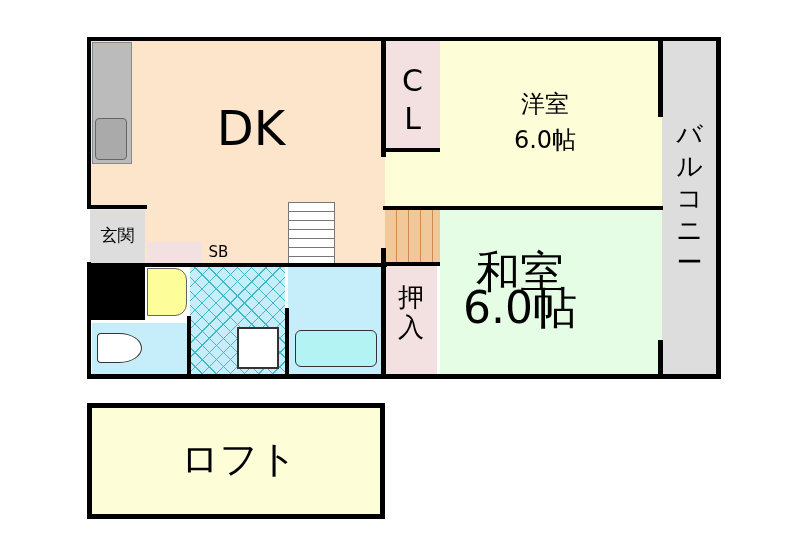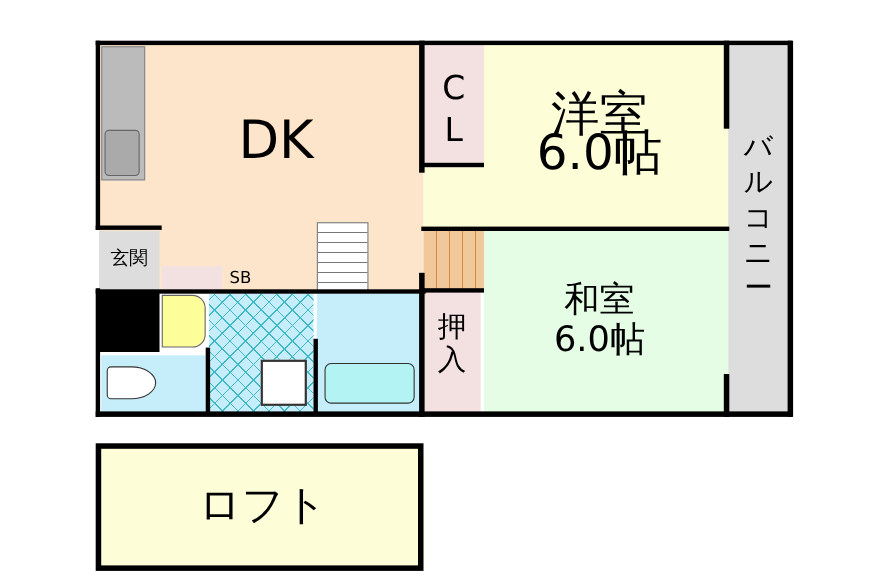--- a/index.html
+++ b/index.html
@@ -55,23 +55,23 @@
 <div class="wall" style="left:658px;top:37px;width:5px;height:80px;"></div>
 <div class="wall" style="left:658px;top:340px;width:5px;height:39px;"></div>
 <div class="wall" style="left:87px;top:205px;width:60px;height:4px;"></div>
 <div class="wall" style="left:87px;top:263px;width:300px;height:4px;"></div>
 <div class="wall" style="left:187px;top:316px;width:4px;height:62px;"></div>
 <div class="wall" style="left:285px;top:308px;width:4px;height:70px;"></div>
 
 <div class="lbl" style="left:201px;top:104px;width:100px;font-size:48px;">DK</div>
 <div class="lbl" style="left:395px;top:62px;width:35px;font-size:30px;line-height:38px;">C
 L</div>
-<div class="lbl" style="left:480px;top:86px;width:130px;font-size:44px;line-height:36px;">洋室
+<div class="lbl" style="left:480px;top:86px;width:130px;font-size:24px;line-height:36px;">洋室
 6.0帖</div>
-<div class="lbl" style="left:480px;top:254px;width:130px;font-size:32px;line-height:36px;">和室
+<div class="lbl" style="left:455px;top:254px;width:130px;font-size:44px;line-height:36px;">和室
 6.0帖</div>
 <div class="lbl" style="left:672px;top:118px;width:35px;font-size:26px;line-height:32px;">バ
 ル
 コ
 ニ
 ー</div>
 <div class="lbl" style="left:90px;top:227px;width:55px;font-size:17px;text-align:center;">玄関</div>
 <div class="lbl" style="left:147px;top:245px;width:55px;font-size:15px;padding-left:44px;">SB</div>
 <div class="lbl" style="left:388px;top:282px;width:46px;font-size:26px;line-height:30px;">押
 入</div>

